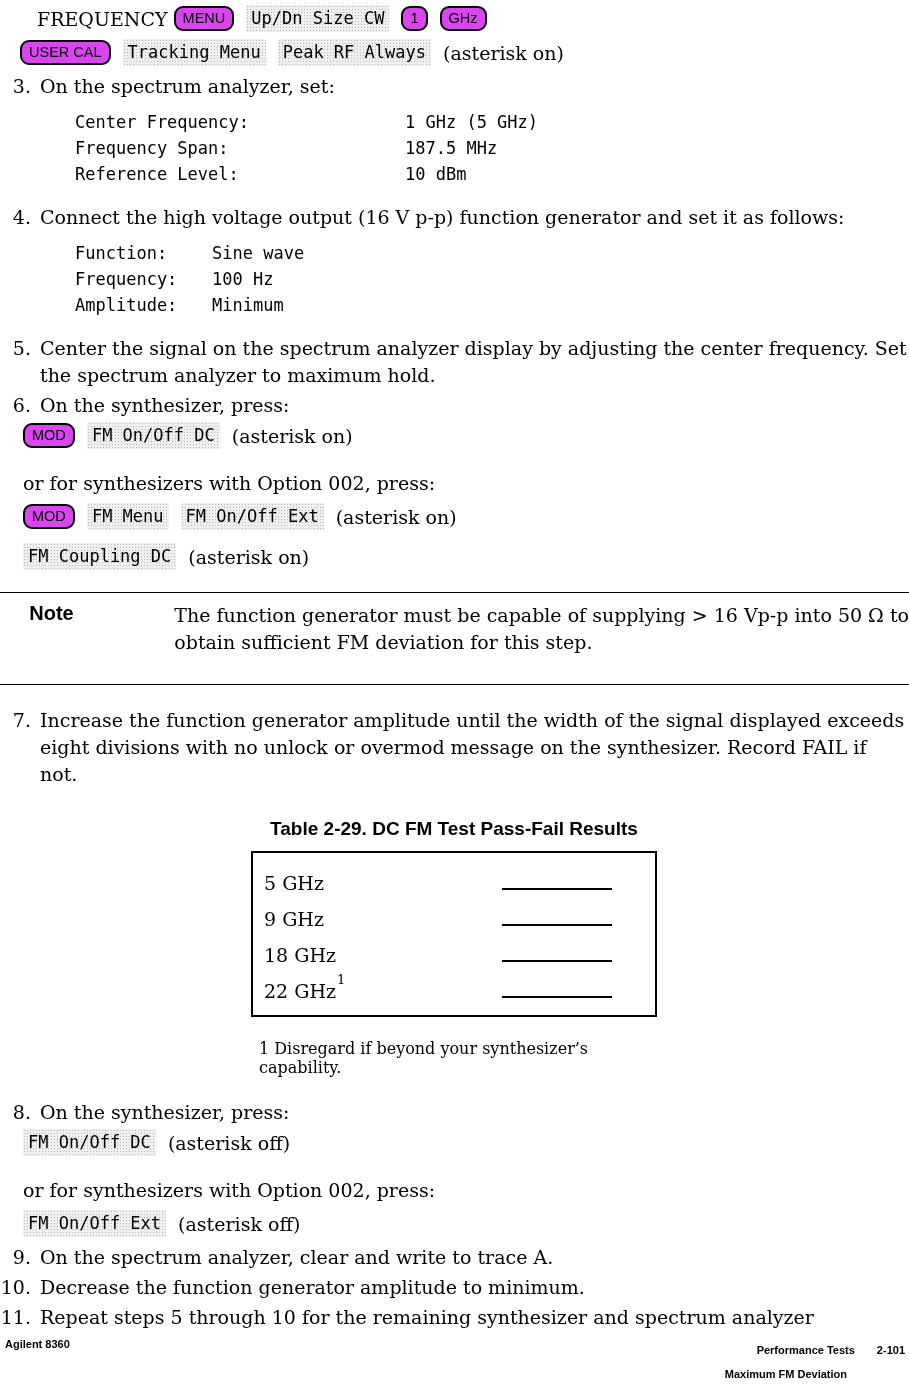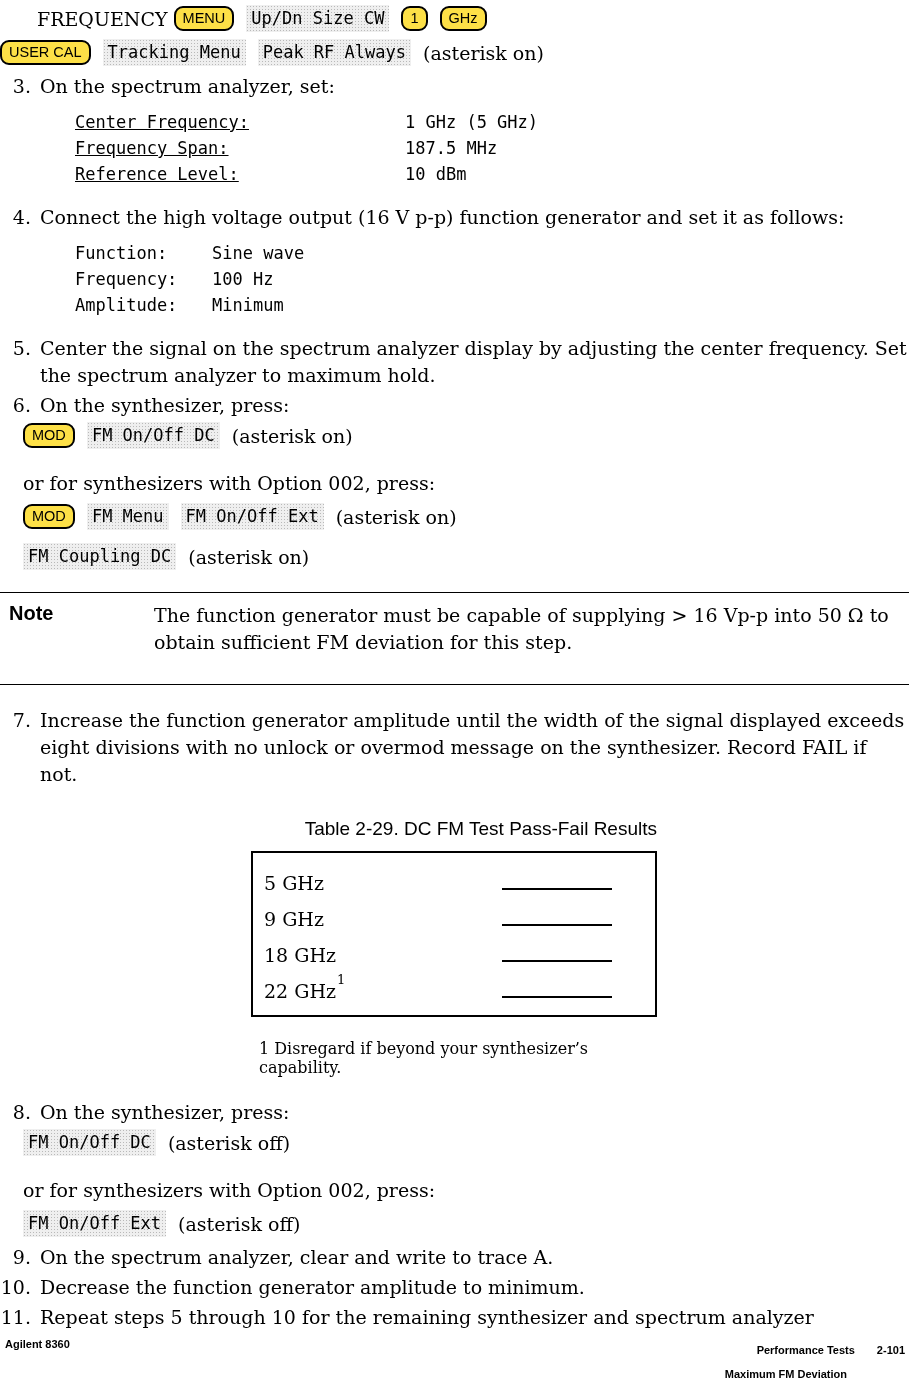--- a/index.html
+++ b/index.html
@@ -15,74 +15,75 @@
   }
   .serif { font-family:"DejaVu Serif", serif; }
   .keycap {
     display:inline-block;
     font-family:"Liberation Sans", sans-serif;
     font-size:14.5px;
     line-height:19px;
     border:2px solid #000;
     border-radius:9px;
     padding:1px 7px;
-    background:#fde047;
+    background:#d946ef;
     vertical-align:middle;
     margin-right:6px;
     white-space:nowrap;
   }
   .softkey {
     display:inline-block;
     font-family:"DejaVu Sans Mono", monospace;
     font-size:17px;
     line-height:22px;
     padding:2px 5px 3px 5px;
     background-color:#efefef;
     background-image: radial-gradient(#b9b9b9 0.8px, rgba(0,0,0,0) 0.9px);
     background-size:3px 3px;
     vertical-align:middle;
     margin-right:6px;
     white-space:nowrap;
   }
   .plain-inline { vertical-align:middle; }
   .key-line { margin-bottom:7px; }
   .indent37 { margin-left:37px; }
-  .indent20 { }
+  .indent20 { margin-left:20px; }
   .indent40 { margin-left:23px; }
   .step { position:relative; padding-left:40px; line-height:27px; margin-bottom:3px; }
   .step-num { position:absolute; left:0; top:0; width:31px; text-align:right; }
   .settings {
     margin:12px 0 14px 75px;
     font-family:"DejaVu Sans Mono", monospace;
     font-size:17px;
   }
   .settings .srow { display:flex; height:26px; align-items:baseline; }
-  .slabel-wide { width:330px;text-decoration:underline; }
+  .slabel-wide { width:330px; }
   .slabel-narrow { width:137px; }
   .note {
     display:flex;
     border-top:1.5px solid #000;
     border-bottom:1.5px solid #000;
     margin-top:22px;
     padding:9px 0 28px 4px;
+    justify-content:flex-end;
   }
   .note-label {
     width:150px;
     padding-left:5px;
     font-family:"Liberation Sans", sans-serif;
     font-weight:bold;
     font-size:20px;
   }
   .note-body { line-height:27px; }
   .table-wrap { width:406px; margin:30px 0 0 251px; }
   .table-title {
     font-family:"Liberation Sans", sans-serif;
-    font-weight:normal;
+    font-weight:bold;
     font-size:19px;
-    text-align:right;
+    text-align:center;
     margin-bottom:11px;
   }
   .table-box { border:2px solid #000; padding:8px 0 10px 0; }
   .trow { position:relative; height:36px; padding-left:11px; line-height:36px; }
   .trow sup { font-size:13px; position:relative; top:-7px; left:1px; }
   .blank-line {
     position:absolute;
     left:249px; width:110px;
     bottom:7px;
     border-bottom:2px solid #000;

